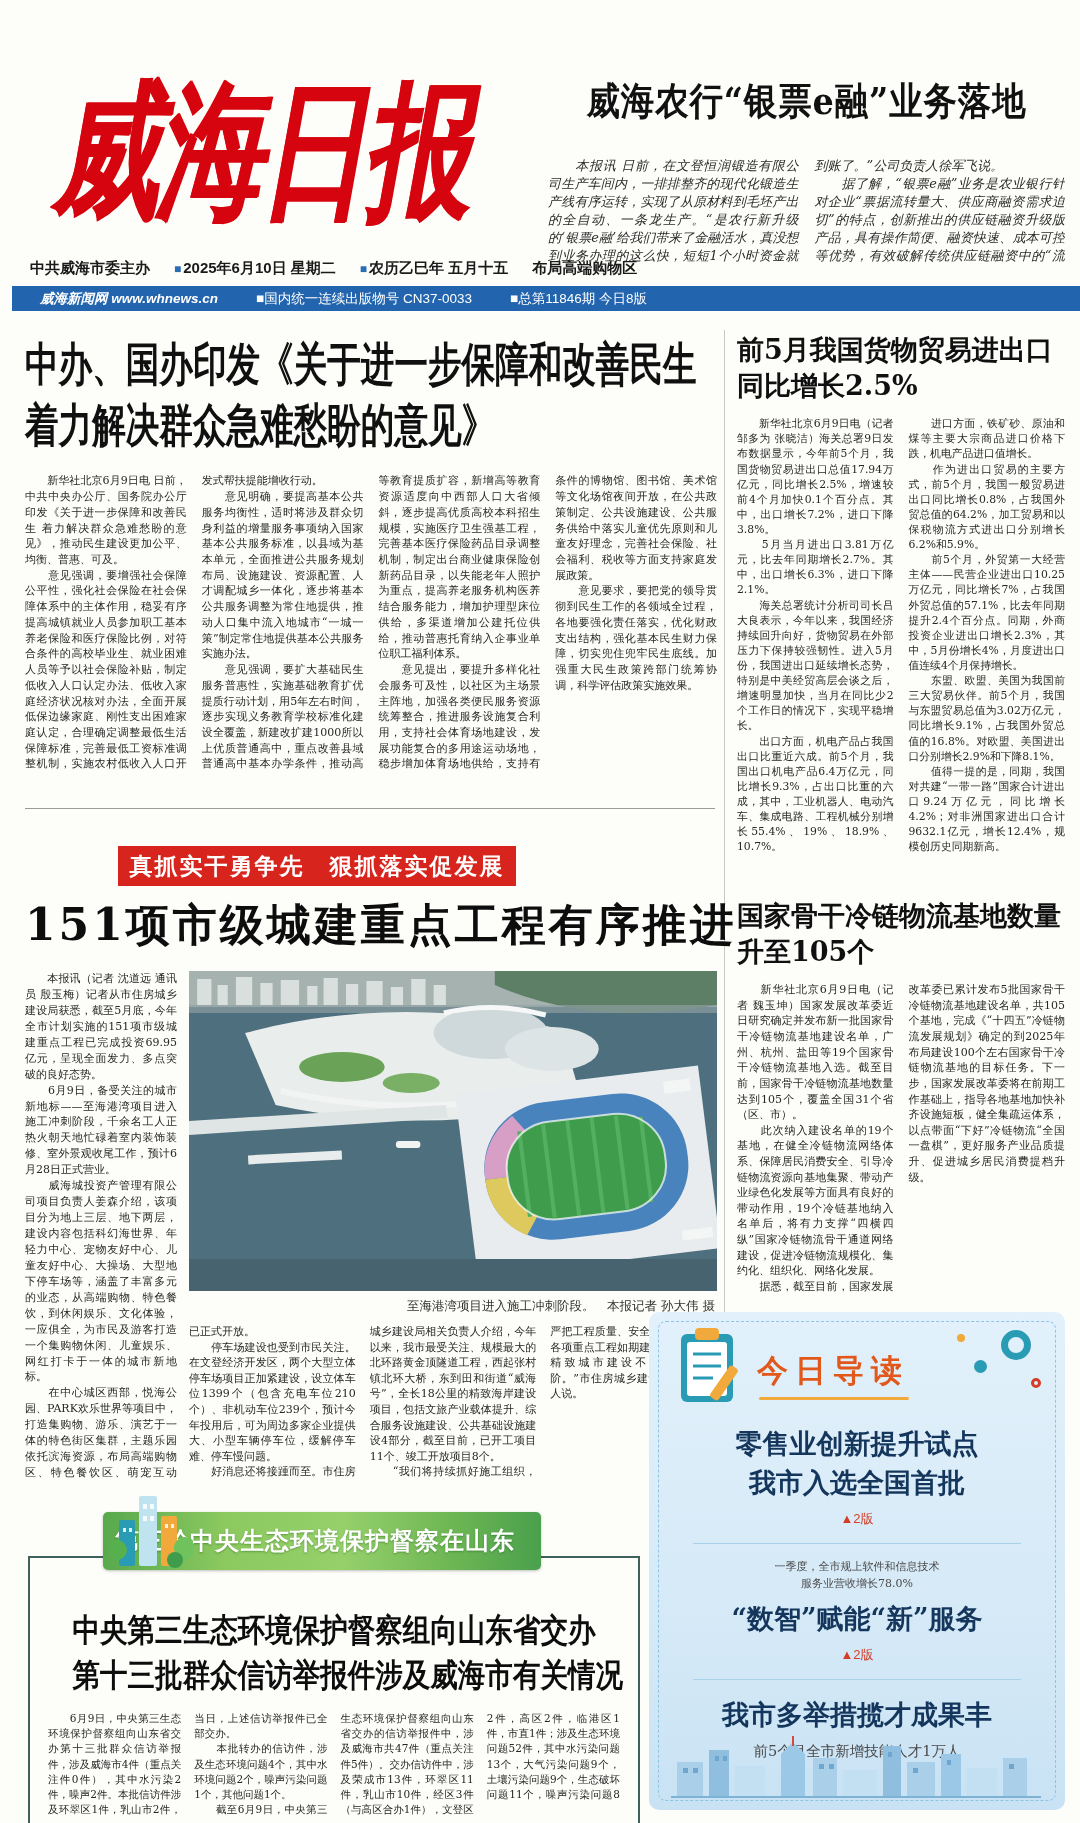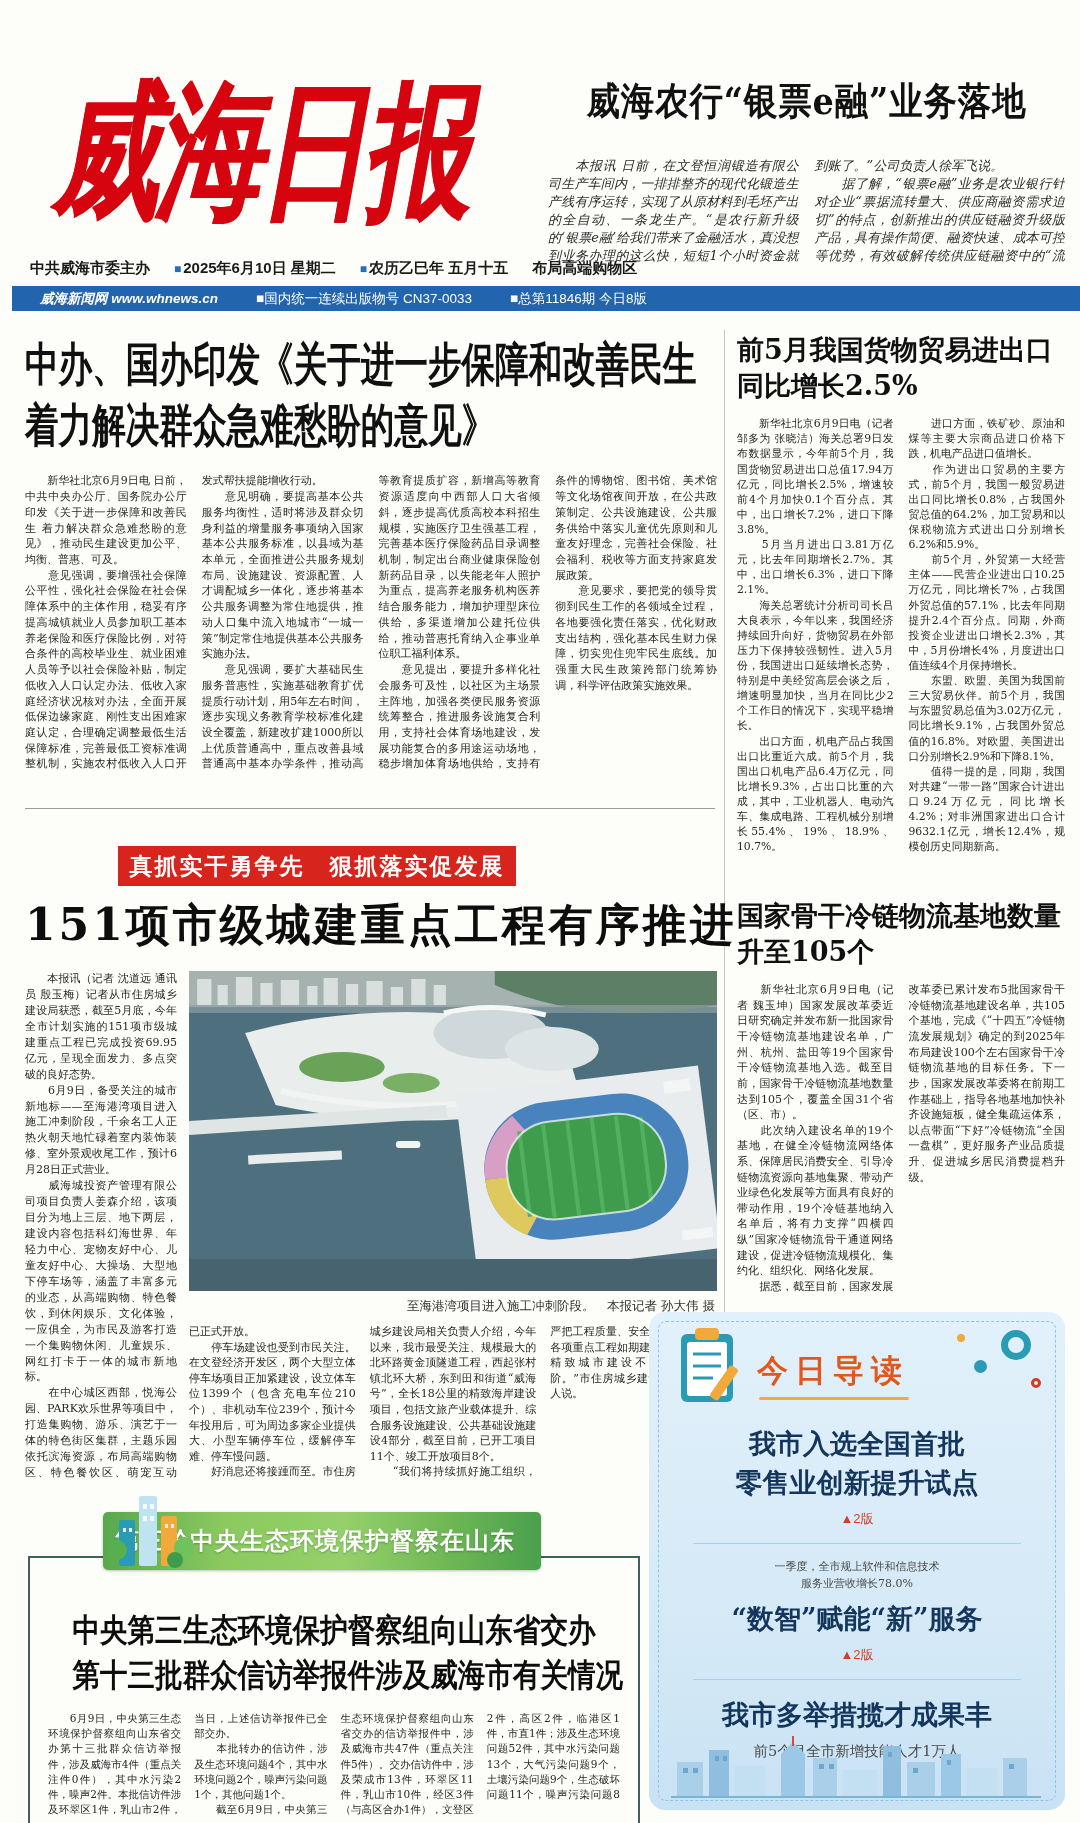--- a/index.html
+++ b/index.html
@@ -65,21 +65,21 @@
   
   .trade { left:737px; top:332px; width:328px; }
   .sm-head { font-size:27px; font-weight:bold; line-height:1.32; color:#101010; white-space:nowrap; }
   .trade-body { margin-top:13px; height:450px; column-count:2; column-gap:15px;
     font-size:10.8px; line-height:1.4; color:#262626; }
   .cold { left:737px; top:898px; width:328px; }
   .cold-body { margin-top:13px; height:314px; column-count:2; column-gap:15px;
     font-size:11px; line-height:1.42; color:#262626; }
 
   
-  .daodu { left:649px; top:1312px; width:416px; height:498px; border-radius:16px;
+  .daodu { left:649px; top:1312px; width:416px; height:498px; border-radius:10px;
     background:linear-gradient(180deg,#e2f1fb 0%,#d3e8f6 70%,#c8e2f4 100%); }
   .daodu-frame { position:absolute; inset:9px; border:1.5px dashed #8cc4e4; border-radius:8px; }
   .guide-title { position:absolute; left:108px; top:38px; font-size:31px; font-weight:bold;
     color:#e2581a; letter-spacing:7px; font-family:"Liberation Sans",sans-serif; }
   .guide-title:after { content:""; position:absolute; left:2px; bottom:-8px; width:150px; height:3px;
     background:#f2a93b; border-radius:2px; }
   .clip-ic { position:absolute; left:26px; top:12px; }
   .circ { position:absolute; border-radius:50%; }
   .c1 { right:34px; top:18px; width:30px; height:30px; border:7px solid #2a9bb5; }
   .c2 { right:78px; top:48px; width:13px; height:13px; background:#2a9bb5; }
@@ -253,22 +253,22 @@
       <line x1="18" y1="54" x2="38" y2="54" stroke="#2a9bb5" stroke-width="3"></line>
       <rect x="44" y="40" width="10" height="38" rx="3" fill="#f2a93b" transform="rotate(35 49 59)"></rect>
     </svg>
     <div class="guide-title">今日导读</div>
     <div class="circ c1"></div>
     <div class="circ c2"></div>
     <div class="circ c3"></div>
     <div class="circ c4"></div>
     <div class="guide-items">
       <div>
+        <div class="g-title">零售业创新提升试点</div>
         <div class="g-title">我市入选全国首批</div>
-        <div class="g-title">零售业创新提升试点</div>
         <div class="g-page">▲2版</div>
       </div>
       <div class="g-div"></div>
       <div>
         <div class="g-pre">一季度，全市规上软件和信息技术
 服务业营收增长78.0%</div>
         <div class="g-title">“数智”赋能“新”服务</div>
         <div class="g-page">▲2版</div>
       </div>
       <div class="g-div"></div>

